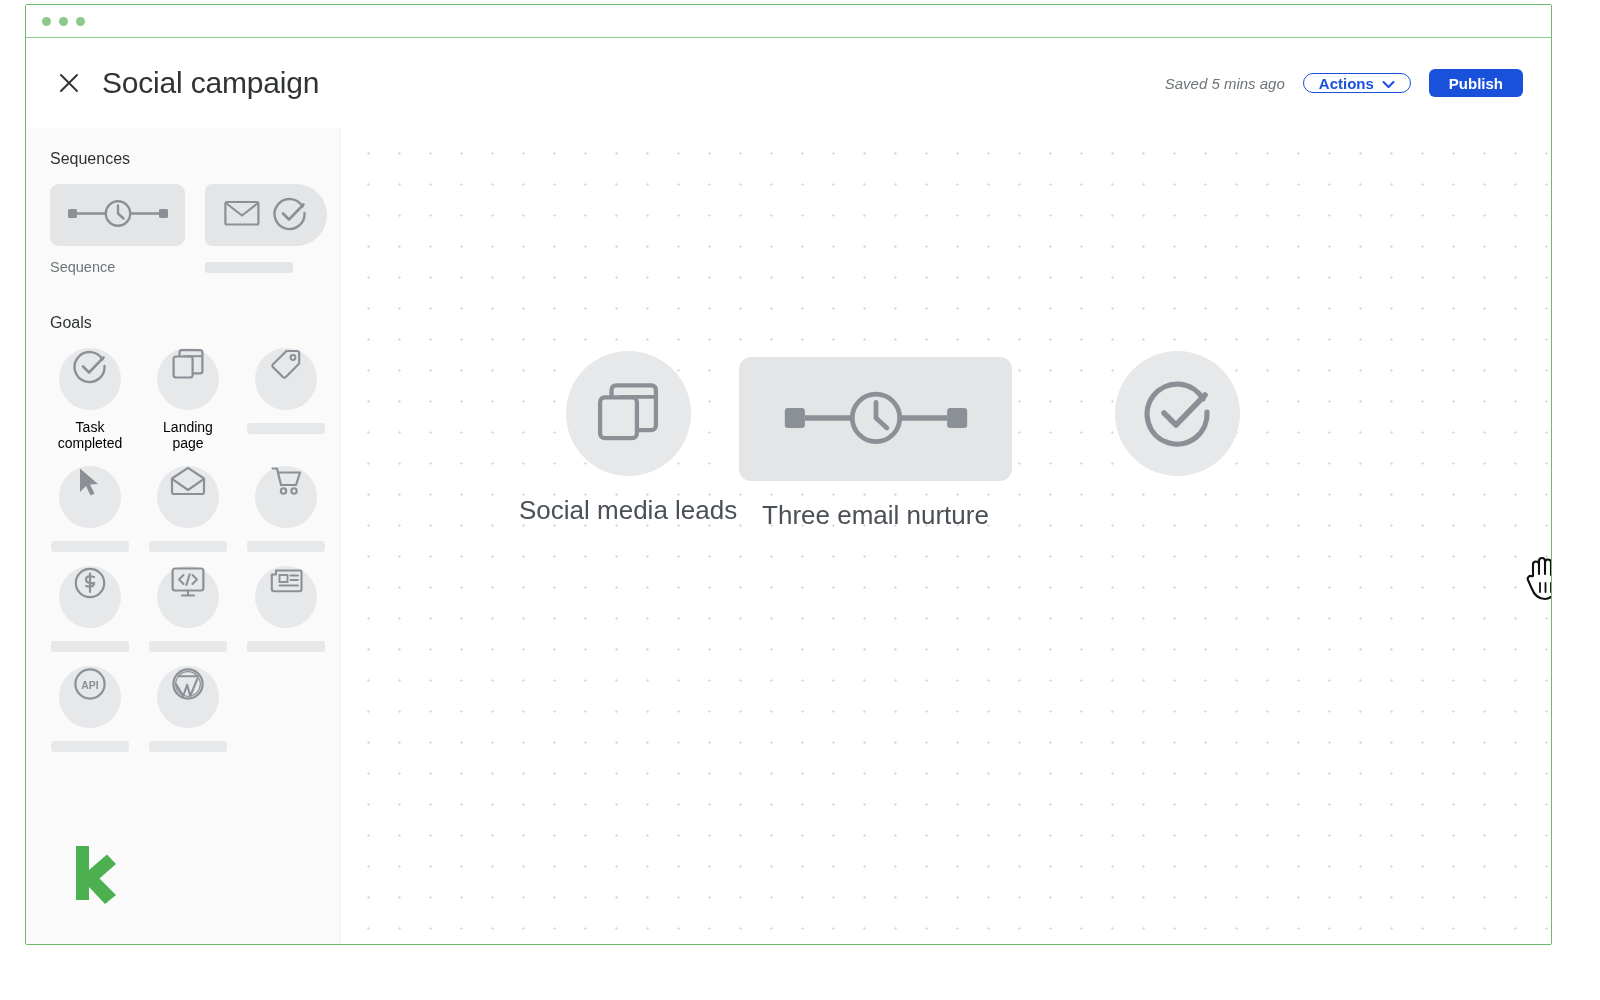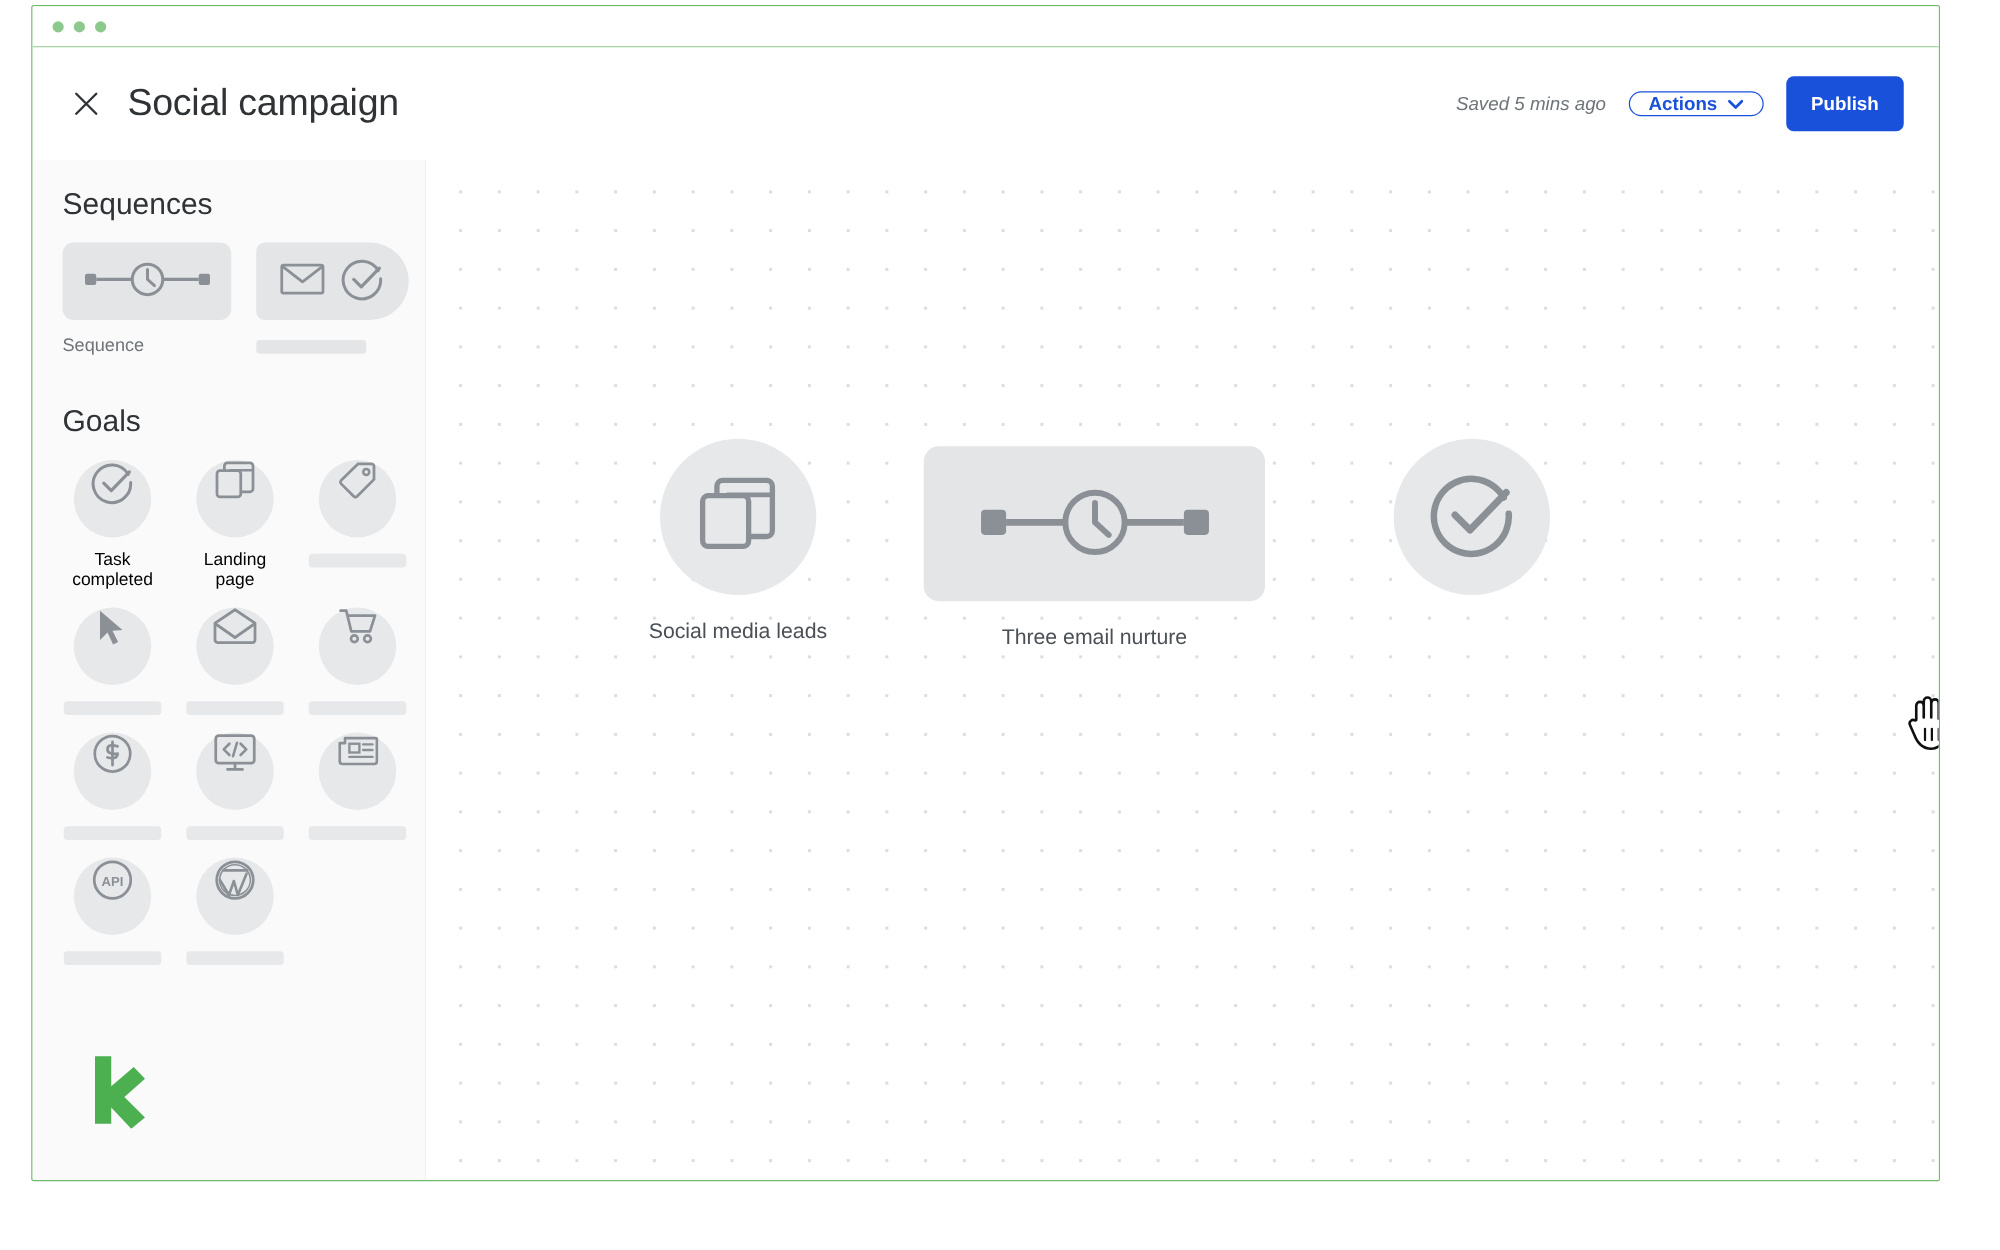--- a/index.html
+++ b/index.html
@@ -73,21 +73,21 @@
     border-radius: 18px;
     background: #ffffff;
     color: #1A51DB;
     font-size: 15px;
     font-weight: 600;
     font-family: "Liberation Sans", sans-serif;
     display: flex; align-items: center; gap: 8px;
     cursor: pointer;
   }
   .btn-publish {
-    height: 44px;
+    height: 28px;
     padding: 0 20px;
     border: none;
     border-radius: 6px;
     background: #1A51DB;
     color: #ffffff;
     font-size: 15px;
     font-weight: 600;
     font-family: "Liberation Sans", sans-serif;
     display: flex; align-items: center;
     cursor: pointer;
@@ -100,21 +100,21 @@
   .sidebar {
     width: 315px;
     flex: 0 0 315px;
     background: #FAFAFA;
     border-right: 1px solid #EFEFEF;
     padding: 22px 0 0 24px;
     position: relative;
     overflow: hidden;
   }
   .section-title {
-    font-size: 24px;
+    font-size: 16px;
     font-weight: 500;
     color: #2F3336;
     margin-bottom: 16px;
   }
   .seq-row { display: flex; gap: 20px; }
   .seq-card-wrap { display: flex; flex-direction: column; align-items: flex-start; }
   .seq-card {
     width: 135px; height: 62px;
     background: #E4E5E7;
     border-radius: 9px;
@@ -194,21 +194,21 @@
     display: flex; align-items: center; justify-content: center;
   }
   .node-rect {
     width: 273px; height: 124px;
     border-radius: 12px;
     background: #E4E5E7;
     display: flex; align-items: center; justify-content: center;
   }
   .node-label {
     margin-top: 19px;
-    font-size: 17px;
+    font-size: 26px;
     color: #4A5055;
     white-space: nowrap;
   }
   .cursor-hand {
     position: absolute;
     left: 1183px; top: 424px;
     pointer-events: none;
   }
 </style>
 </head>

